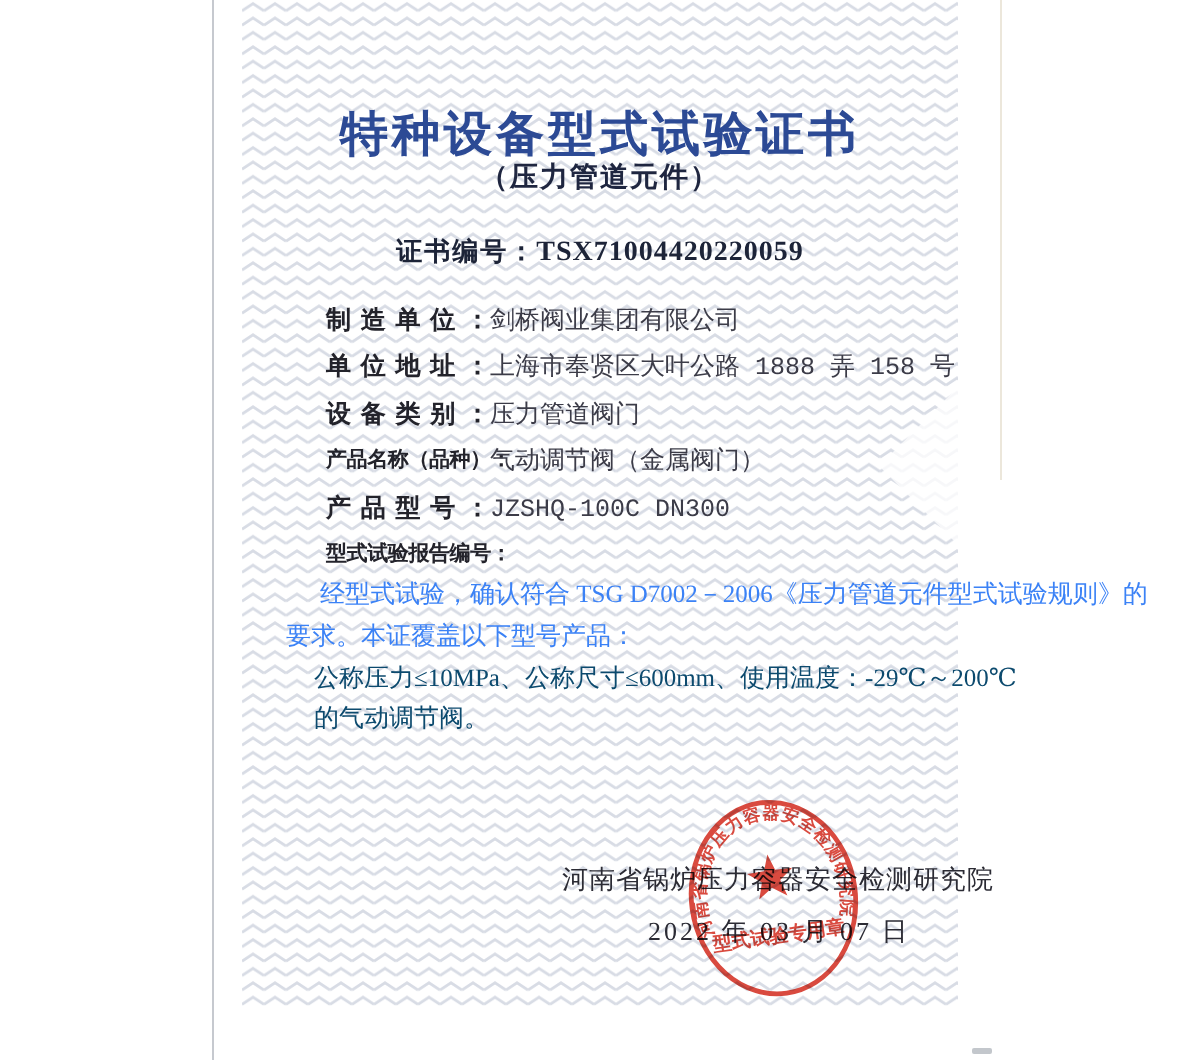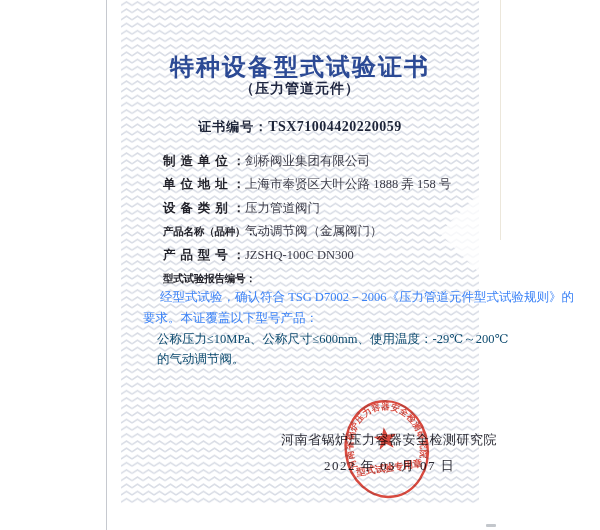--- a/index.html
+++ b/index.html
@@ -89,20 +89,21 @@
   .fields {
     position: absolute;
     left: 163px; top: 150px;
     width: 310px;
   }
   .field-row {
     position: relative;
     height: 23.4px;
     line-height: 23.4px;
     white-space: nowrap;
+    font-family: Liberation Mono, monospace;
   }
   .field-label {
     position: absolute;
     left: 0; top: 0;
     width: 82px;
     font-size: 12.5px;
     font-weight: bold;
     color: #23232b;
     text-align: justify;
     text-align-last: justify;

